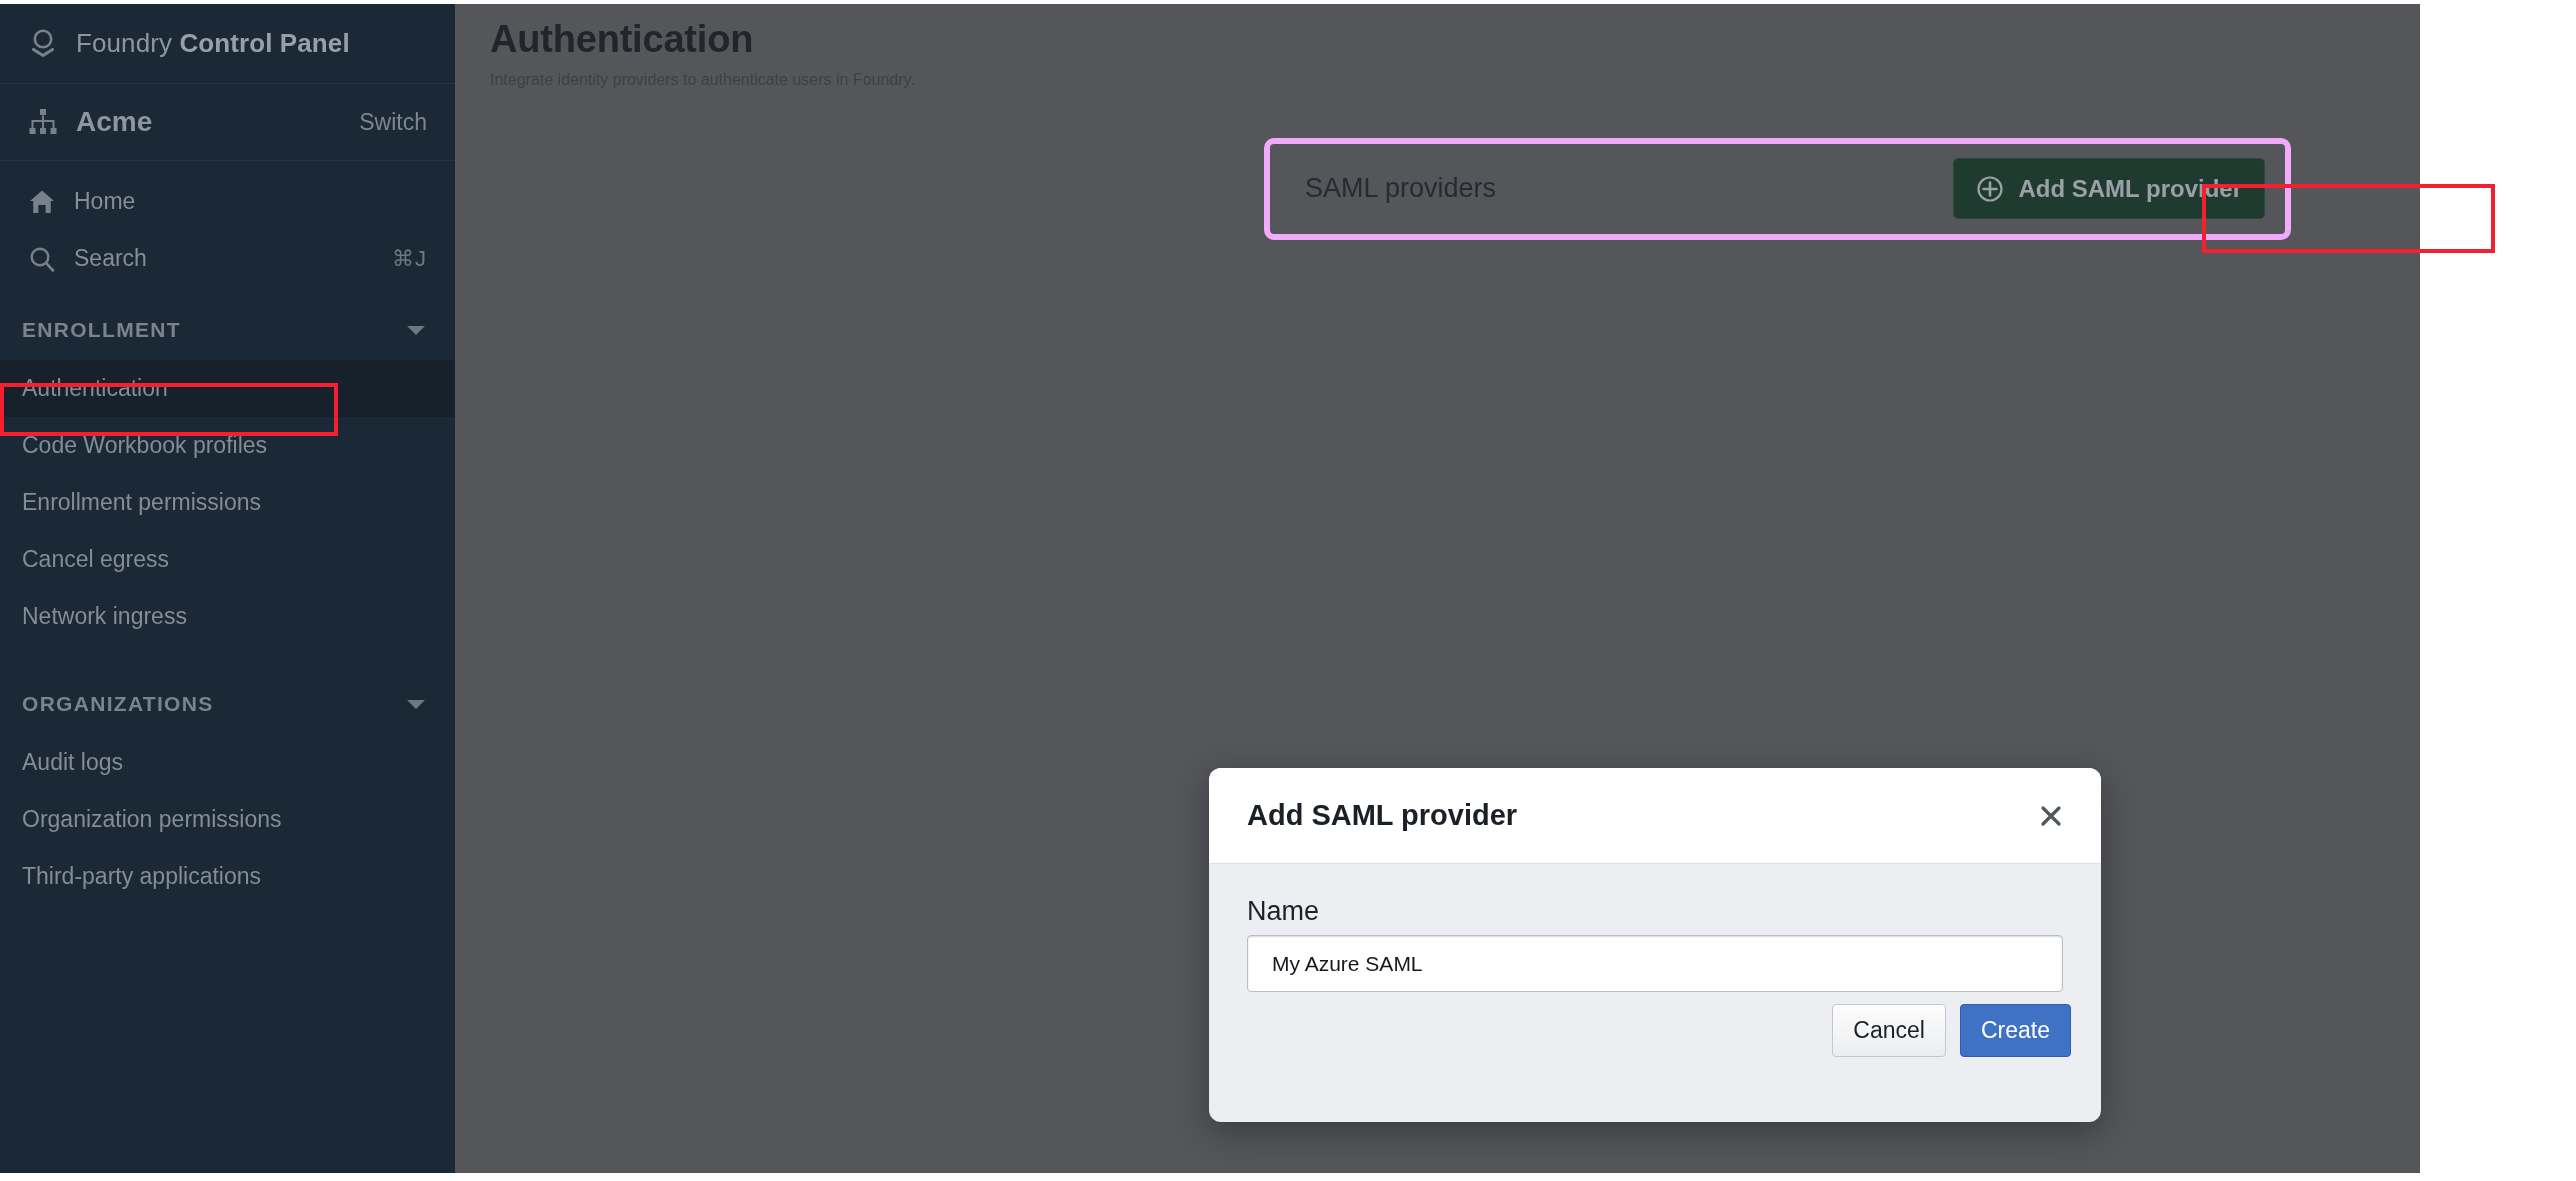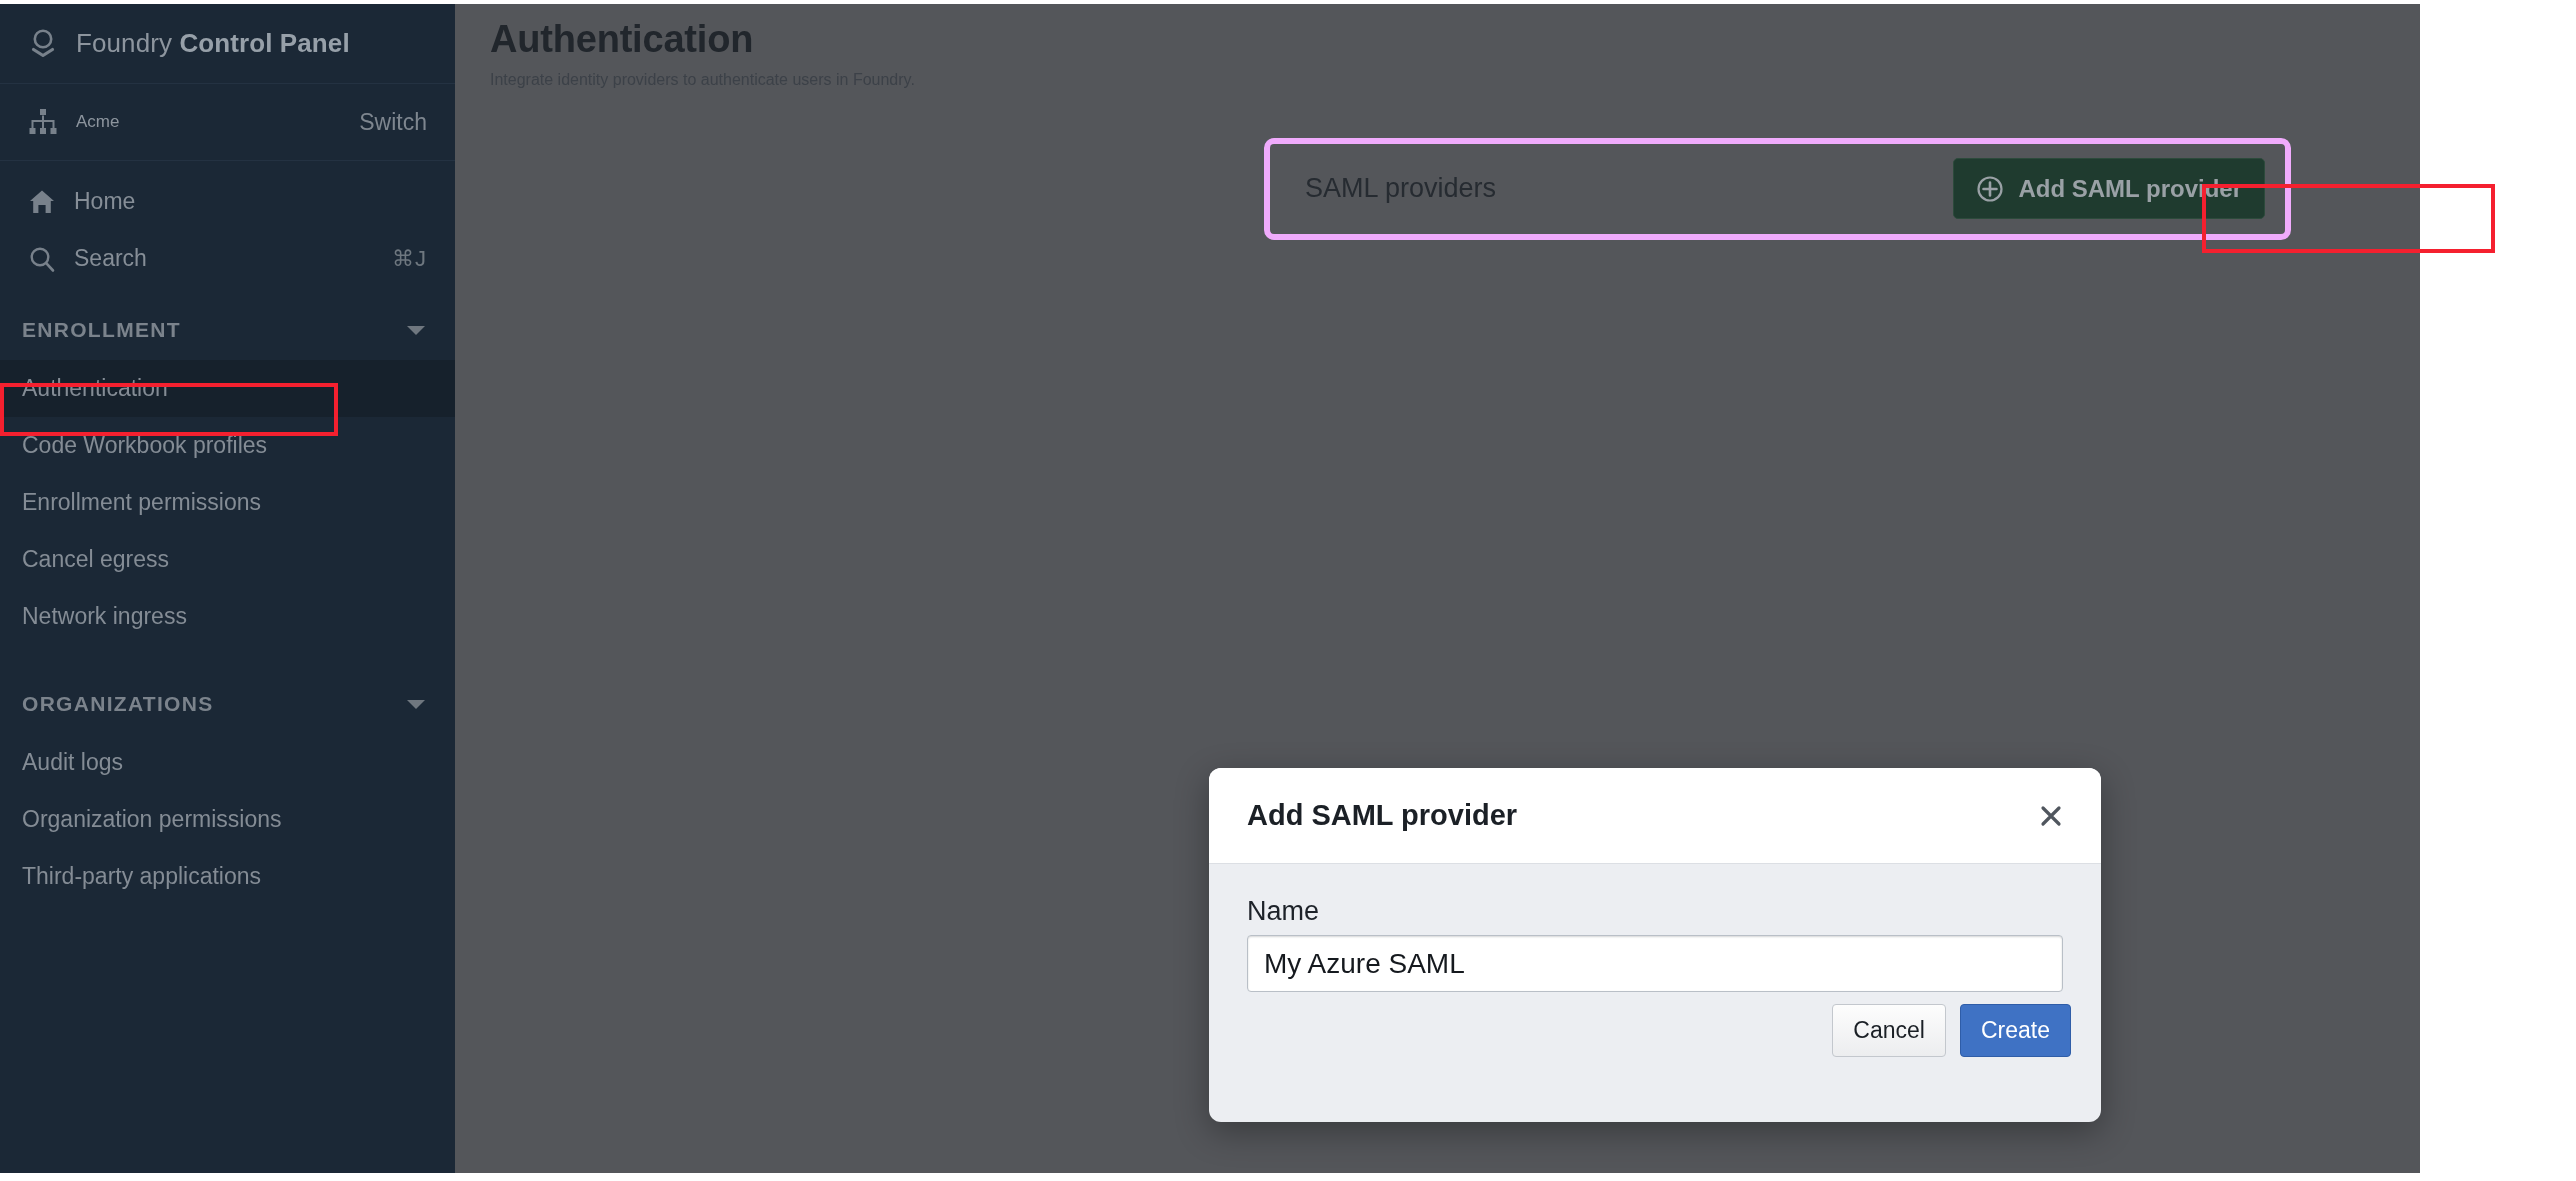--- a/index.html
+++ b/index.html
@@ -57,23 +57,23 @@
 
   .sb-org {
     height: 77px;
     display: flex;
     align-items: center;
     padding: 0 28px;
     box-sizing: border-box;
     border-bottom: 1px solid #243242;
   }
   .sb-org .org-name {
-    font-size: 17px;
+    font-size: 28px;
     color: #8d959e;
-    font-weight: 400;
+    font-weight: 700;
     margin-left: 18px;
     flex: 1;
   }
   .sb-org .org-switch {
     font-size: 23px;
     color: #7e868f;
     font-weight: 400;
   }
 
   .sb-row {
@@ -226,23 +226,23 @@
     margin-bottom: 8px;
   }
   .field-input {
     width: 100%;
     height: 57px;
     box-sizing: border-box;
     border: 1px solid #b9bfc7;
     border-radius: 4px;
     background: #ffffff;
     color: #15191e;
-    font-size: 28px;
+    font-size: 21px;
     font-family: "Liberation Sans", sans-serif;
-    padding: 0 16px;
+    padding: 0 24px;
     outline: none;
     box-shadow: inset 0 1px 2px rgba(16,22,26,.18);
   }
   .modal-foot {
     position: absolute;
     right: 30px;
     bottom: 65px;
     display: flex;
     align-items: center;
     gap: 14px;

